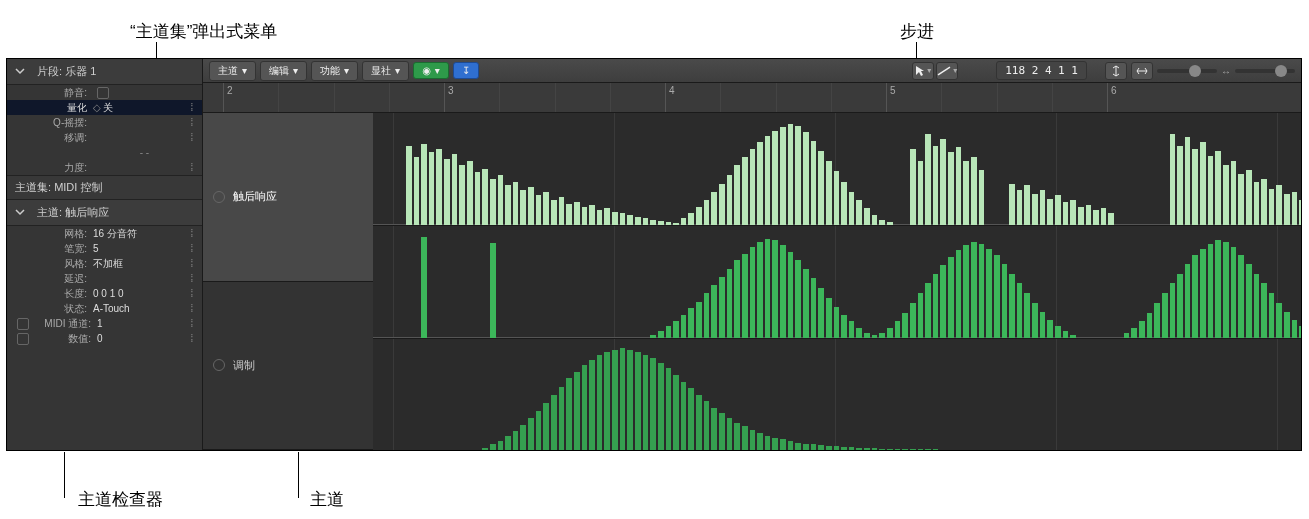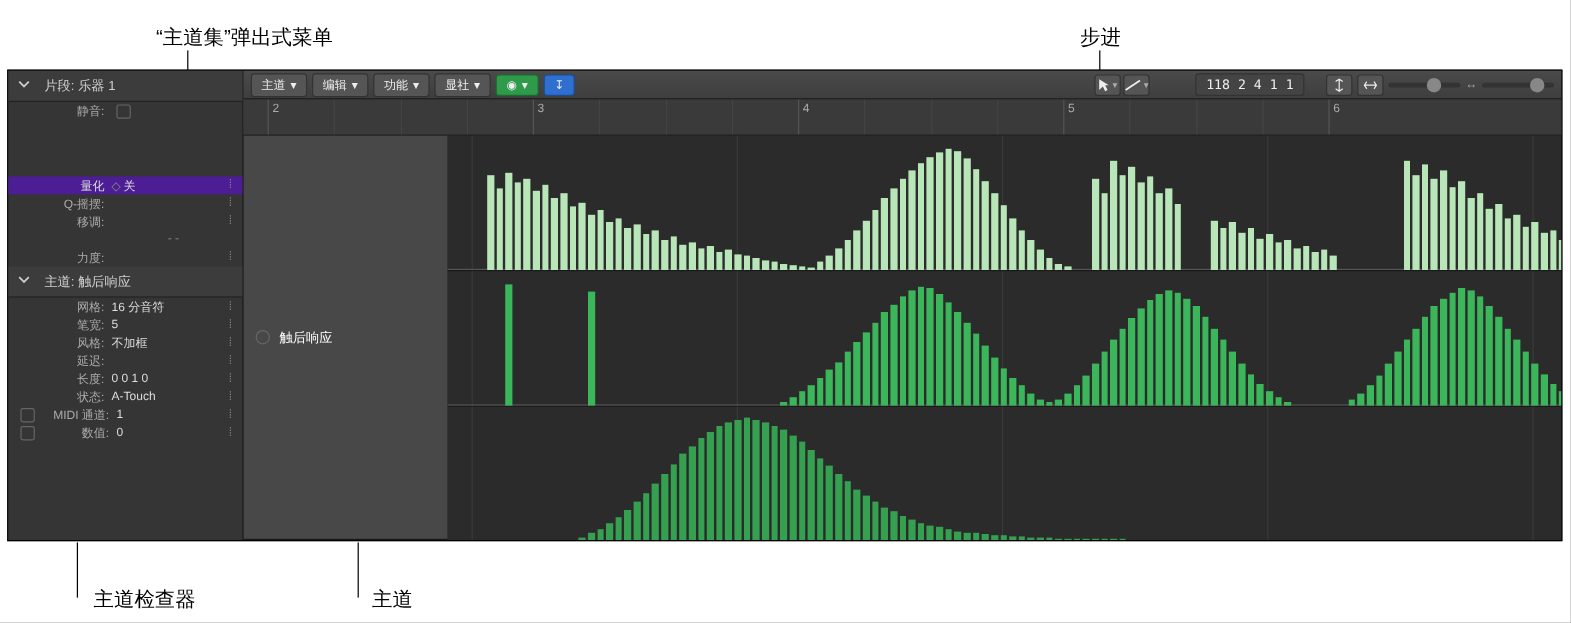--- a/index.html
+++ b/index.html
@@ -83,21 +83,21 @@
             <path d="M1 3 L5 7 L9 3" fill="none" stroke="#ccc" stroke-width="1.5"></path>
           </svg></span>
       <span>片段:</span>&nbsp;
       <span>乐器 1</span>
     </div>
     <div class="insp-row">
         <span class="lbl">静音:</span>
         <span class="cb"></span>
         <span class="val"></span>
       </div>
-    <div class="insp-row" style="background:#4c1d95;margin-top:47px;">
+    <div class="insp-row" style="background:#0f172a;">
         <span class="lbl" style="color:#ddd;">量化</span>
         <span style="width:10px;color:#888;">◇</span>
         <span class="val">关</span>
         <span class="stepper">⁞</span>
       </div>
     <div class="insp-row">
         <span class="lbl">Q-摇摆:</span>
         <span class="val"></span>
         <span class="stepper">⁞</span>
       </div>
@@ -110,20 +110,24 @@
         <span class="lbl"></span>
         <span class="val" style="text-align:center;color:#888;">- -</span>
       </div>
     <div class="insp-row">
         <span class="lbl">力度:</span>
         <span class="val"></span>
         <span class="stepper">⁞</span>
       </div>
 
 
+    <div class="insp-laneset">
+      <span>主道集:</span>
+      <span>MIDI 控制</span>
+    </div>
 
     <div class="insp-header">
       <span class="chev"><svg class="chev" viewBox="0 0 10 10">
             <path d="M1 3 L5 7 L9 3" fill="none" stroke="#ccc" stroke-width="1.5"></path>
           </svg></span>
       <span>主道:</span>&nbsp;
       <span>触后响应</span>
     </div>
     <div class="insp-row">
         <span class="lbl">网格:</span>
@@ -257,20 +261,24 @@
           <div class="tick" style="left: 904px;"></div>
           <div class="num" style="left: 908px;">6</div>
         </div>
     </div>
 
     <div class="lanes">
       <div class="lane-hdrs" id="lane-hdrs">
           <div class="lane-hdr sel">
             <span class="dot"></span>
             <span>触后响应</span>
+          </div>
+          <div class="lane-hdr">
+            <span class="dot"></span>
+            <span>调制</span>
           </div>
         </div>
       <div class="lane-area" id="lane-area">
           <div class="lane-row r0" style="top: 0px; height: 113px;">
             <div class="grid" style="left: 20px;"></div>
             <div class="grid" style="left: 241px;"></div>
             <div class="grid" style="left: 462px;"></div>
             <div class="grid" style="left: 683px;"></div>
             <div class="grid" style="left: 904px;"></div>
             <div class="baseline"></div>

